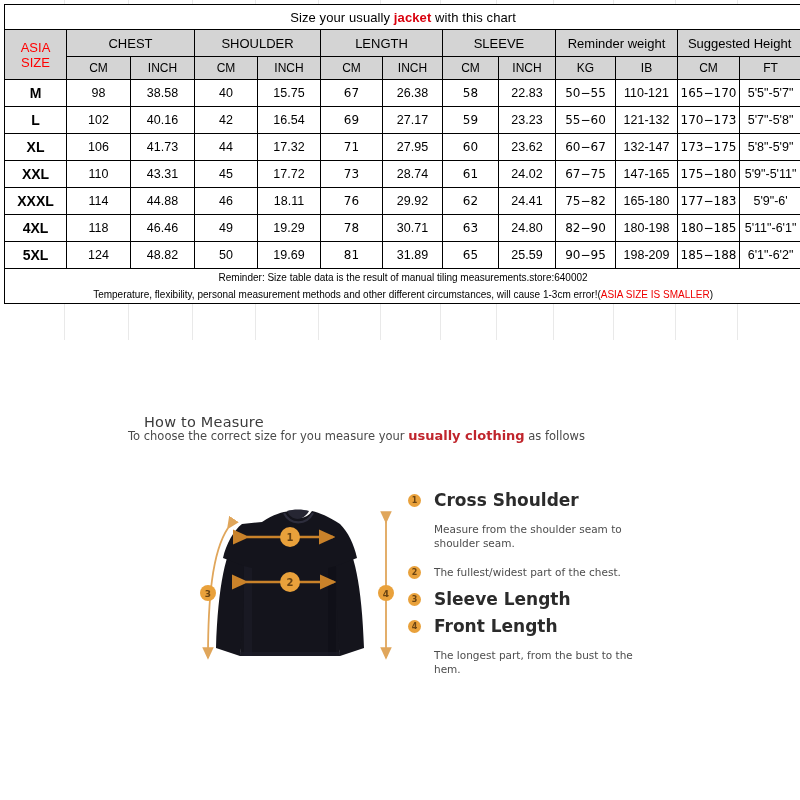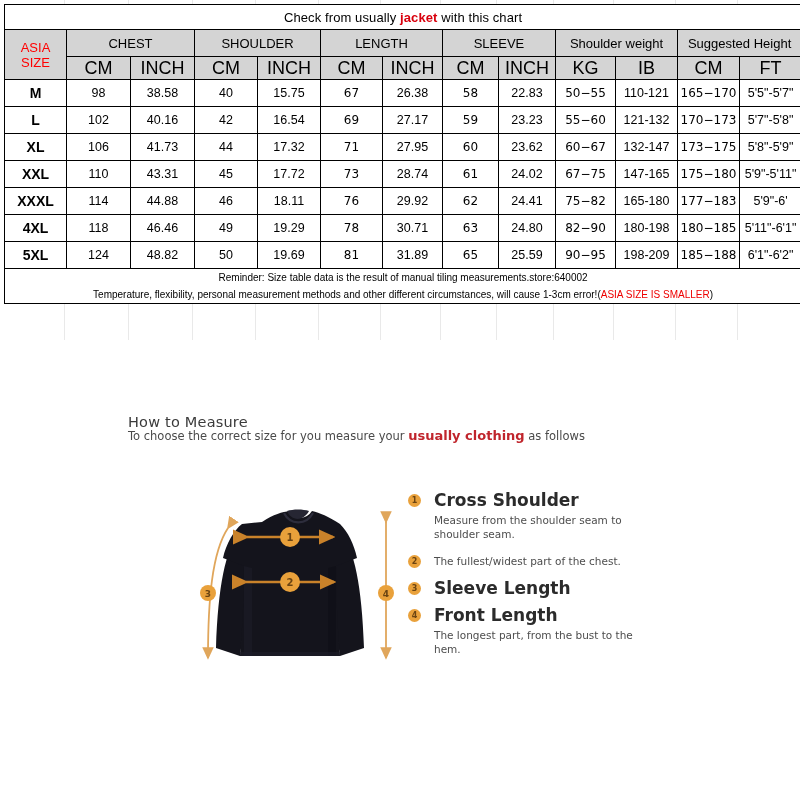--- a/index.html
+++ b/index.html
@@ -58,21 +58,21 @@
   }
   .title-cell .accent {
     color: #d9000d;
     font-weight: bold;
   }
   .hdr-group td, .hdr-sub td {
     background: #d4d4d4 !important;
     font-size: 13px;
   }
   .hdr-group td { height: 26px; }
-  .hdr-sub td { height: 22px; font-size: 18px; }
+  .hdr-sub td { height: 22px; font-size: 12px; }
   .asia-cell {
     background: #d4d4d4 !important;
     color: #ff0000;
     font-weight: bold;
     font-size: 12.5px;
     line-height: 15px;
   }
   .asia-cell span { display: block; }
 
   .data-row td { height: 26px; font-size: 12.5px; }
@@ -95,21 +95,21 @@
 
   
   .measure-section {
     position: absolute;
     left: 0; top: 405px;
     width: 800px;
     z-index: 2;
   }
   .measure-title {
     position: absolute;
-    left: 128px; top: 9px;
+    left: 144px; top: 9px;
     font-size: 14.5px;
     color: #3b3b3b;
     font-family: "DejaVu Sans", sans-serif;
     letter-spacing: .2px;
   }
   .measure-sub {
     position: absolute;
     left: 128px; top: 23px;
     font-size: 11.5px;
     color: #4a4a4a;
@@ -159,21 +159,21 @@
     font-weight: bold;
     color: #2b2b2b;
     font-family: "DejaVu Sans", sans-serif;
     line-height: 14px;
   }
   .legend-desc {
     font-size: 10.5px;
     color: #4d4d4d;
     font-family: "DejaVu Sans", sans-serif;
     line-height: 14px;
-    margin-top: 6px;
+    margin-top: 15px;
     max-width: 200px;
   }
 </style>
 </head>
 <body>
 
 <div class="bg-grid">
   <i style="left:64px"></i>
     <i style="left:128px"></i>
     <i style="left:192px"></i>
@@ -199,32 +199,32 @@
     <col style="width:60px">
       <col style="width:56px">
       <col style="width:57px">
     <col style="width:60px">
       <col style="width:62px">
       <col style="width:62px">
     <col style="width:62px">
   </colgroup>
   <tbody>
     <tr>
-      <td class="title-cell" colspan="13"><span>Check from usually </span><span class="accent">jacket</span><span> with this chart</span></td>
+      <td class="title-cell" colspan="13"><span>Size your usually </span><span class="accent">jacket</span><span> with this chart</span></td>
     </tr>
     <tr class="hdr-group">
       <td class="asia-cell" rowspan="2">
           <span>ASIA</span>
           <span>SIZE</span>
         </td>
       <td colspan="2">CHEST</td>
       <td colspan="2">SHOULDER</td>
       <td colspan="2">LENGTH</td>
       <td colspan="2">SLEEVE</td>
-      <td colspan="2">Shoulder weight</td>
+      <td colspan="2">Reminder weight</td>
       <td colspan="2">Suggested Height</td>
     </tr>
     <tr class="hdr-sub">
       <td>CM</td>
       <td>INCH</td>
       <td>CM</td>
       <td>INCH</td>
       <td>CM</td>
       <td>INCH</td>
       <td>CM</td>

